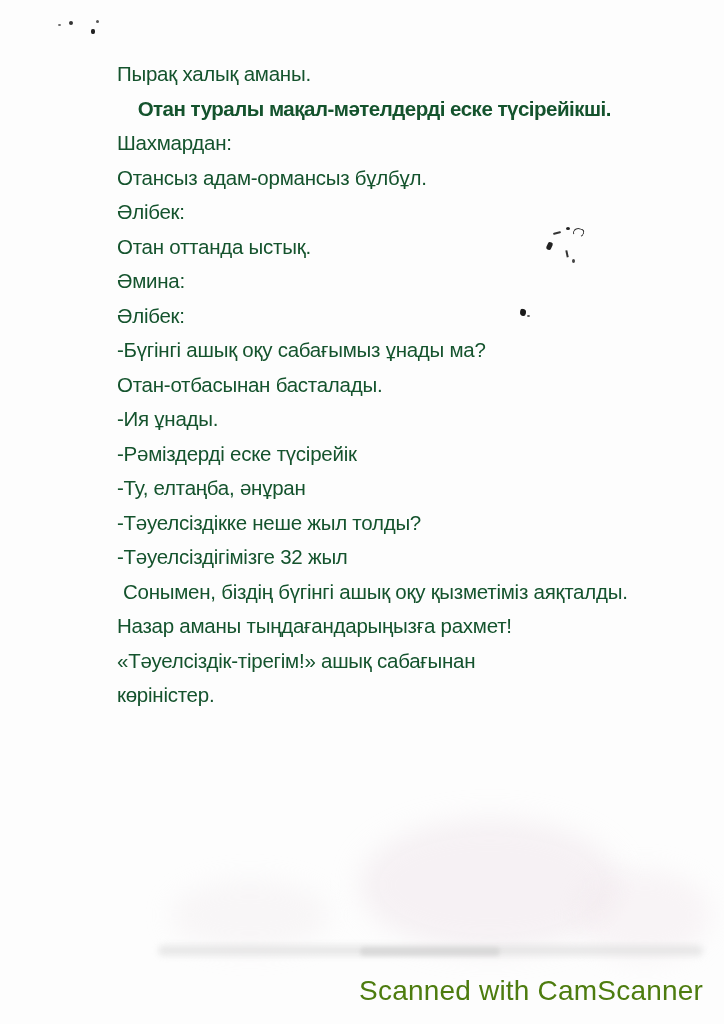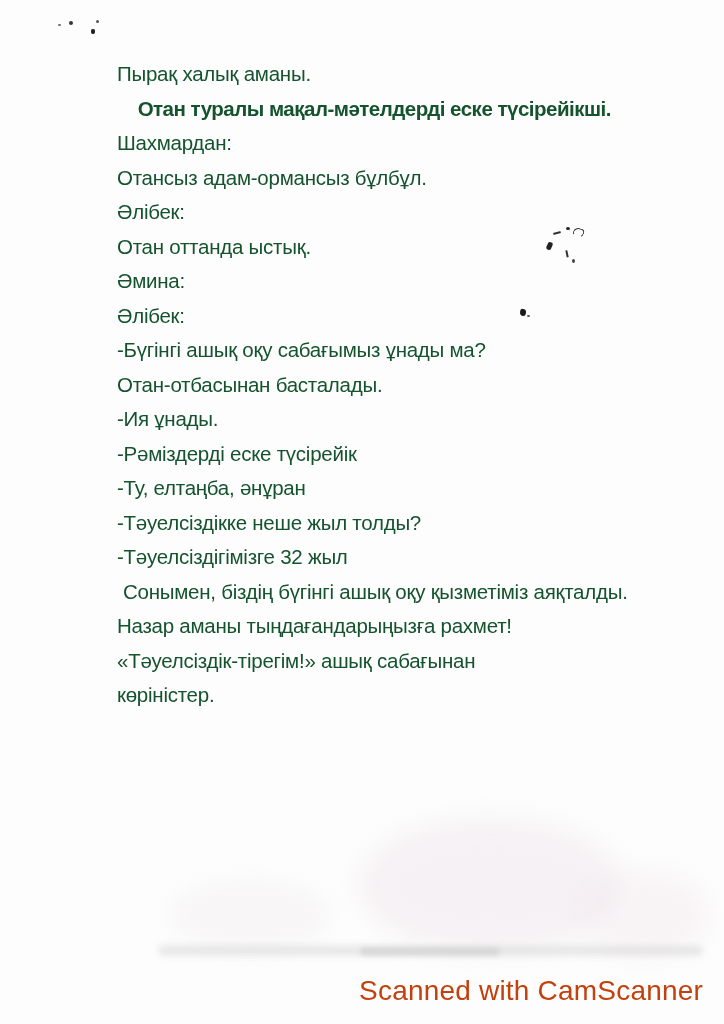--- a/index.html
+++ b/index.html
@@ -109,15 +109,15 @@
     <div class="doc-line">-Рәміздерді еске түсірейік</div>
     <div class="doc-line">-Ту, елтаңба, әнұран</div>
     <div class="doc-line">-Тәуелсіздікке неше жыл толды?</div>
     <div class="doc-line">-Тәуелсіздігімізге 32 жыл</div>
     <div class="doc-line indent">Сонымен, біздің бүгінгі ашық оқу қызметіміз аяқталды.</div>
     <div class="doc-line">Назар аманы тыңдағандарыңызға рахмет!</div>
     <div class="doc-line">«Тәуелсіздік-тірегім!» ашық сабағынан</div>
     <div class="doc-line">көріністер.</div>
   </div>
 
-  <div class="watermark" id="watermark" style="color: #c2410c;">Scanned with CamScanner</div>
+  <div class="watermark" id="watermark" style="color: #4d7c0f;">Scanned with CamScanner</div>
 
 </div>
 
 </body></html>

